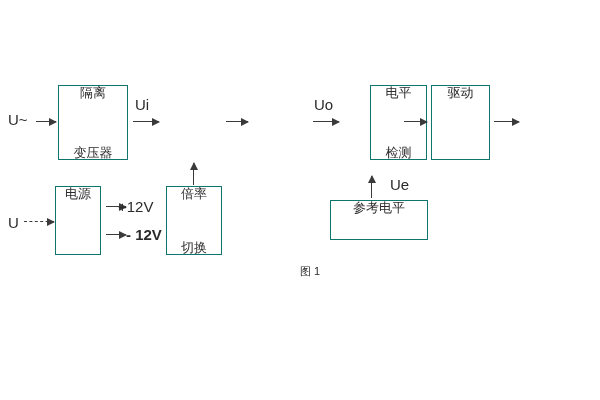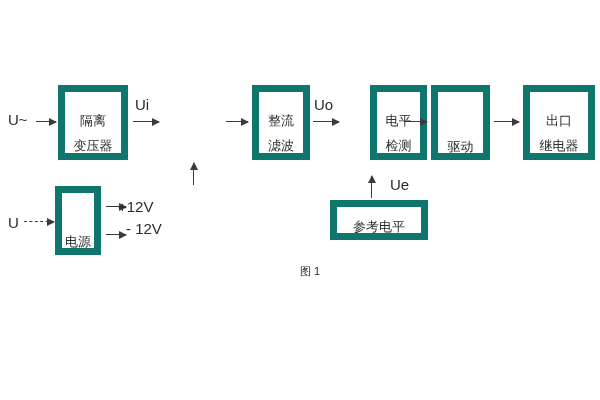--- a/index.html
+++ b/index.html
@@ -13,40 +13,39 @@
   #diagram {
     position: relative;
     width: 600px;
     height: 400px;
     background: #ffffff;
     overflow: hidden;
   }
   .box {
     position: absolute;
     box-sizing: border-box;
-    border: 7px solid #0f766e;
+    border: 1px solid #0f766e;
     background: #ffffff;
     display: flex;
     flex-direction: column;
     align-items: center;
-    justify-content: flex-end;
+    justify-content: space-between;
     color: #2b2b2b;
     font-size: 13px;
     line-height: 1.0;
   }
   .box .ln {
     display: block;
     white-space: nowrap;
   }
   .box .ln + .ln {
     margin-top: 13px;
-    font-family: Liberation Mono, monospace;
   }
   .box.single .ln {
-    margin-top: 6px;
+    margin-top: 0;
   }
   .label {
     position: absolute;
     color: #2b2b2b;
     font-size: 15px;
     white-space: nowrap;
     line-height: 1;
   }
   .caption {
     position: absolute;
@@ -118,60 +117,56 @@
     <span class="ln">隔离</span>
     <span class="ln">变压器</span>
   </div>
 
   <div class="label" style="left:135px; top:97px;">Ui</div>
   <div class="arrow-h" style="left:133px; top:121px; width:26px;"></div>
 
 
   <div class="arrow-h" style="left:226px; top:121px; width:22px;"></div>
 
-  <div class="box" style="left:252px; top:85px; width:58px; height:75px;">
-    <span class="ln">整流</span>
-    <span class="ln">滤波</span>
-  </div>
 
   <div class="label" style="left:314px; top:97px;">Uo</div>
   <div class="arrow-h" style="left:313px; top:121px; width:26px;"></div>
 
   <div class="box" style="left:343px; top:85px; width:57px; height:75px;margin-left:27px;">
     <span class="ln">电平</span>
     <span class="ln">检测</span>
   </div>
 
   <div class="arrow-h" style="left:404px; top:121px; width:23px;"></div>
 
   <div class="box single" style="left:431px; top:85px; width:59px; height:75px;">
     <span class="ln">驱动</span>
   </div>
 
   <div class="arrow-h" style="left:494px; top:121px; width:25px;"></div>
 
-  <div class="box" style="left:523px; top:85px; width:72px; height:75px;">
-    <span class="ln">出口</span>
-    <span class="ln">继电器</span>
-  </div>
 
   <div class="label" style="left:8px; top:215px;">U</div>
 
   <div class="arrow-dashed" style="left:24px; top:221px; width:30px;"></div>
 
   <div class="box single" style="left:55px; top:186px; width:46px; height:69px;">
     <span class="ln">电源</span>
   </div>
 
   <div class="arrow-h" style="left:106px; top:206px; width:20px;"></div>
   <div class="label" style="left:118px; top:199px;text-align:right;">+12V</div>
 
   <div class="arrow-h" style="left:106px; top:234px; width:20px;"></div>
-  <div class="label" style="left:126px; top:221px;">- 12V</div>
+  <div class="label" style="left:126px; top:227px;font-weight:bold;">- 12V</div>
 
+  <div class="box" style="left:166px; top:186px; width:56px; height:69px;">
+    <span class="ln">倍率</span>
+    <span class="ln">切换</span>
+  </div>
 
   <div class="arrow-v" style="left:193px; top:163px; height:22px;"></div>
 
   <div class="box single" style="left:330px; top:200px; width:98px; height:40px;">
     <span class="ln">参考电平</span>
   </div>
 
   <div class="arrow-v" style="left:371px; top:176px; height:22px;"></div>
   <div class="label" style="left:390px; top:177px;">Ue</div>
 

